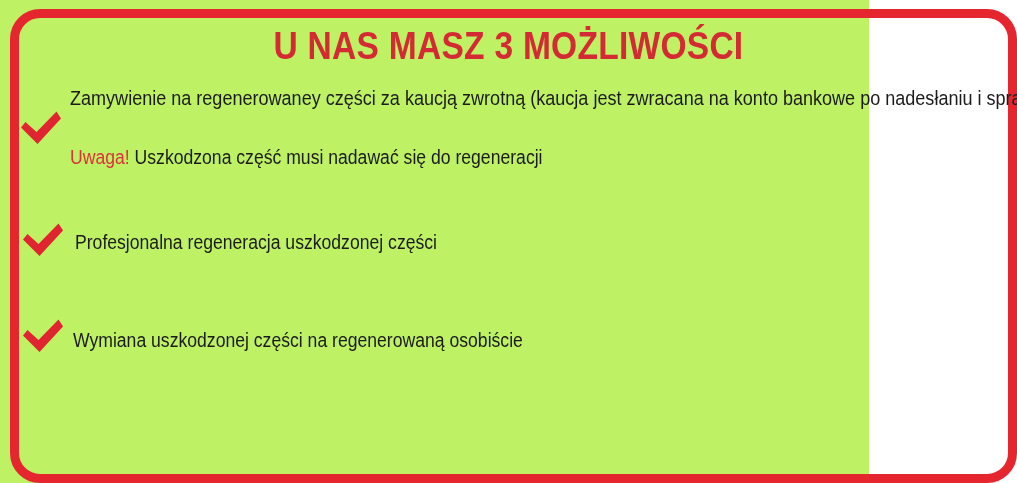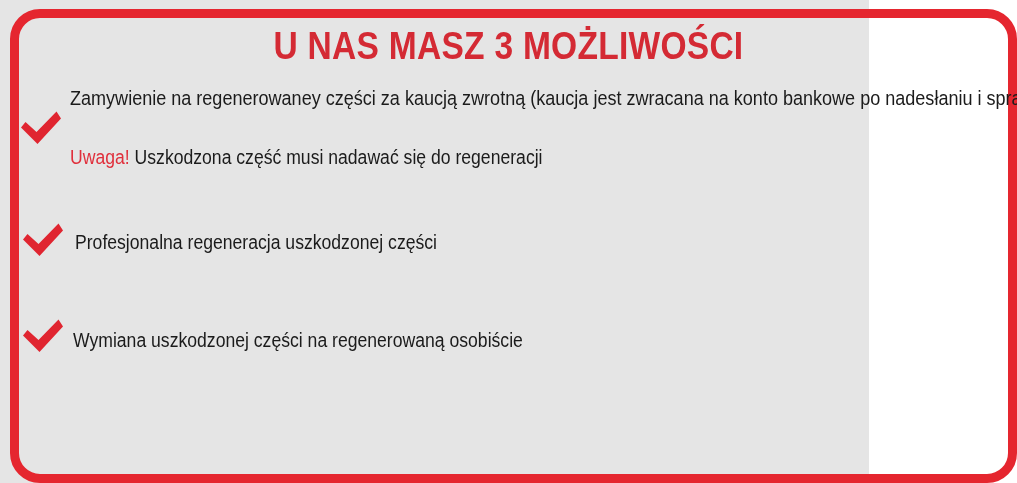--- a/index.html
+++ b/index.html
@@ -14,21 +14,21 @@
     font-family: "Liberation Sans", "DejaVu Sans", sans-serif;
   }
 
   
   #promo-card {
     position: absolute;
     left: 0;
     top: 0;
     width: 869px;
     height: 483px;
-    background: #e5e5e5;
+    background: #bef264;
   }
 
   #card-border {
     position: absolute;
     left: 10px;
     top: 9px;
     width: 989px;          
     height: 456px;
     border: 9px solid #e5262f;
     border-radius: 30px;

